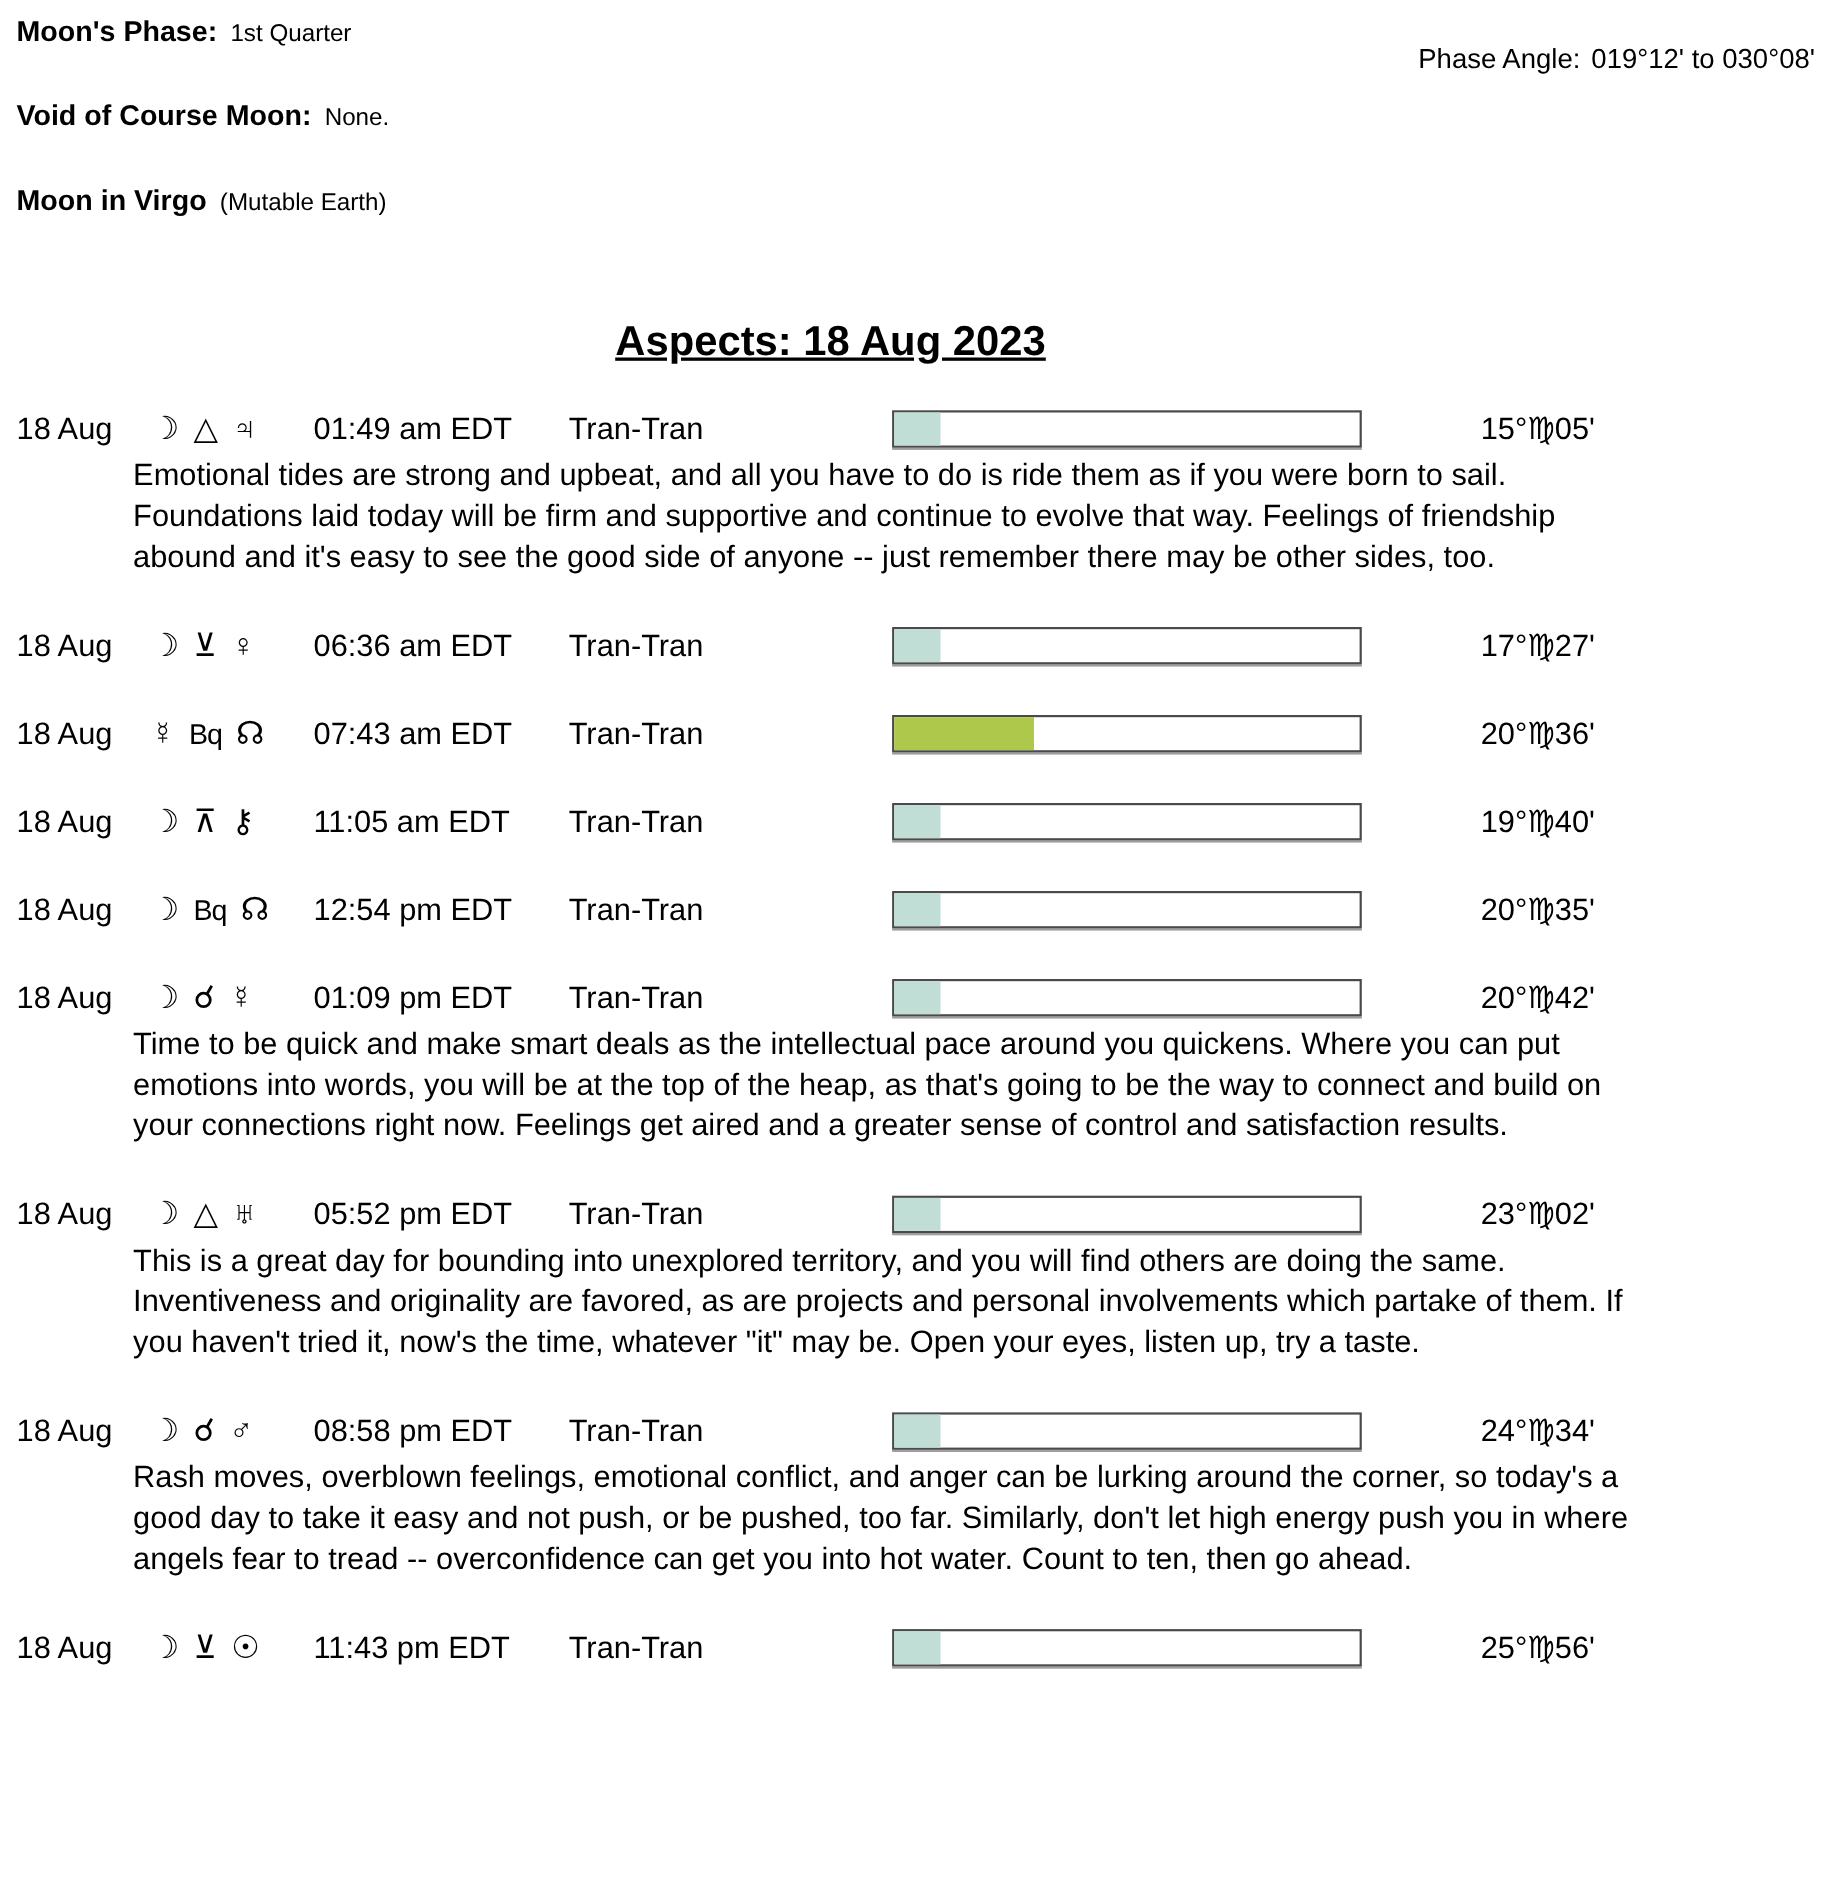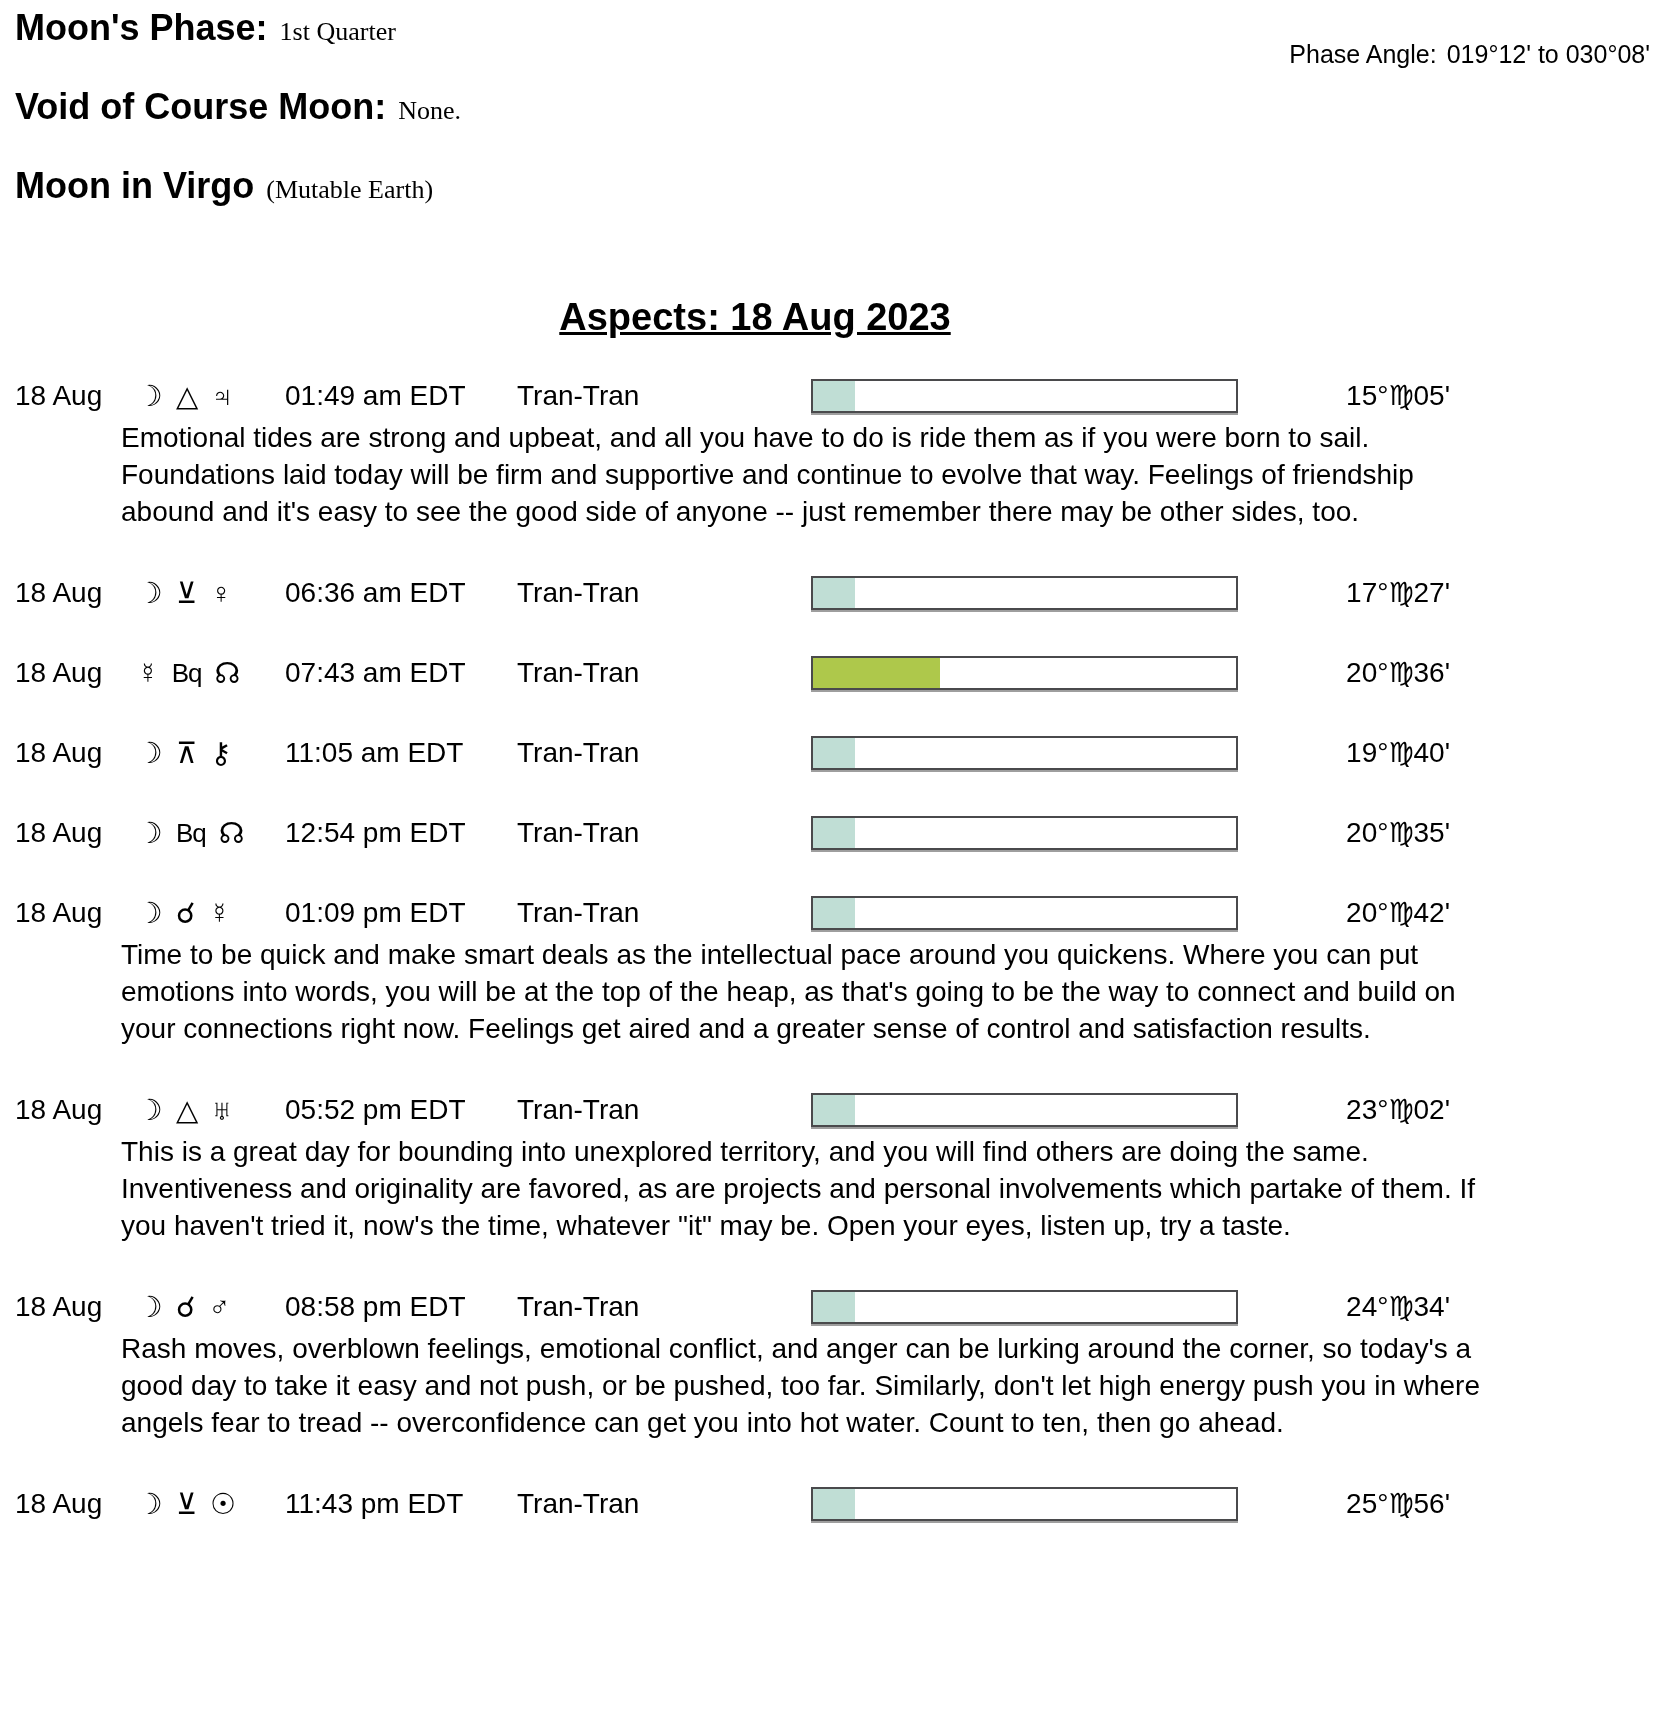--- a/index.html
+++ b/index.html
@@ -5,22 +5,22 @@
   html,body{margin:0;padding:0;background:#ffffff;color:#000000;}
   body{
     font-family:"Liberation Sans","DejaVu Sans",sans-serif;
     width:1662px;height:1720px;overflow:hidden;position:relative;
     font-size:28px;
   }
   .page{padding:12px 0 0 15px;position:relative;width:1647px;}
 
   
   .top-line{margin-bottom:44px;line-height:31px;white-space:nowrap;}
-  .lbl{font-weight:bold;font-size:36px;}
-  .val{font-size:26px;margin-left:12px;font-family:Liberation Serif, serif;}
+  .lbl{font-weight:bold;font-size:26px;}
+  .val{font-size:22px;margin-left:12px;}
   .phase-angle{
     position:absolute;top:14px;right:12px;font-size:25px;line-height:28px;white-space:nowrap;margin-top:26px;
   }
   .phase-angle .pa-val{margin-left:10px;}
 
   
   .aspects-title{
     font-weight:bold;font-size:38px;line-height:32px;
     width:1480px;text-align:center;margin:96px 0 0 0;text-decoration:underline;
   }

